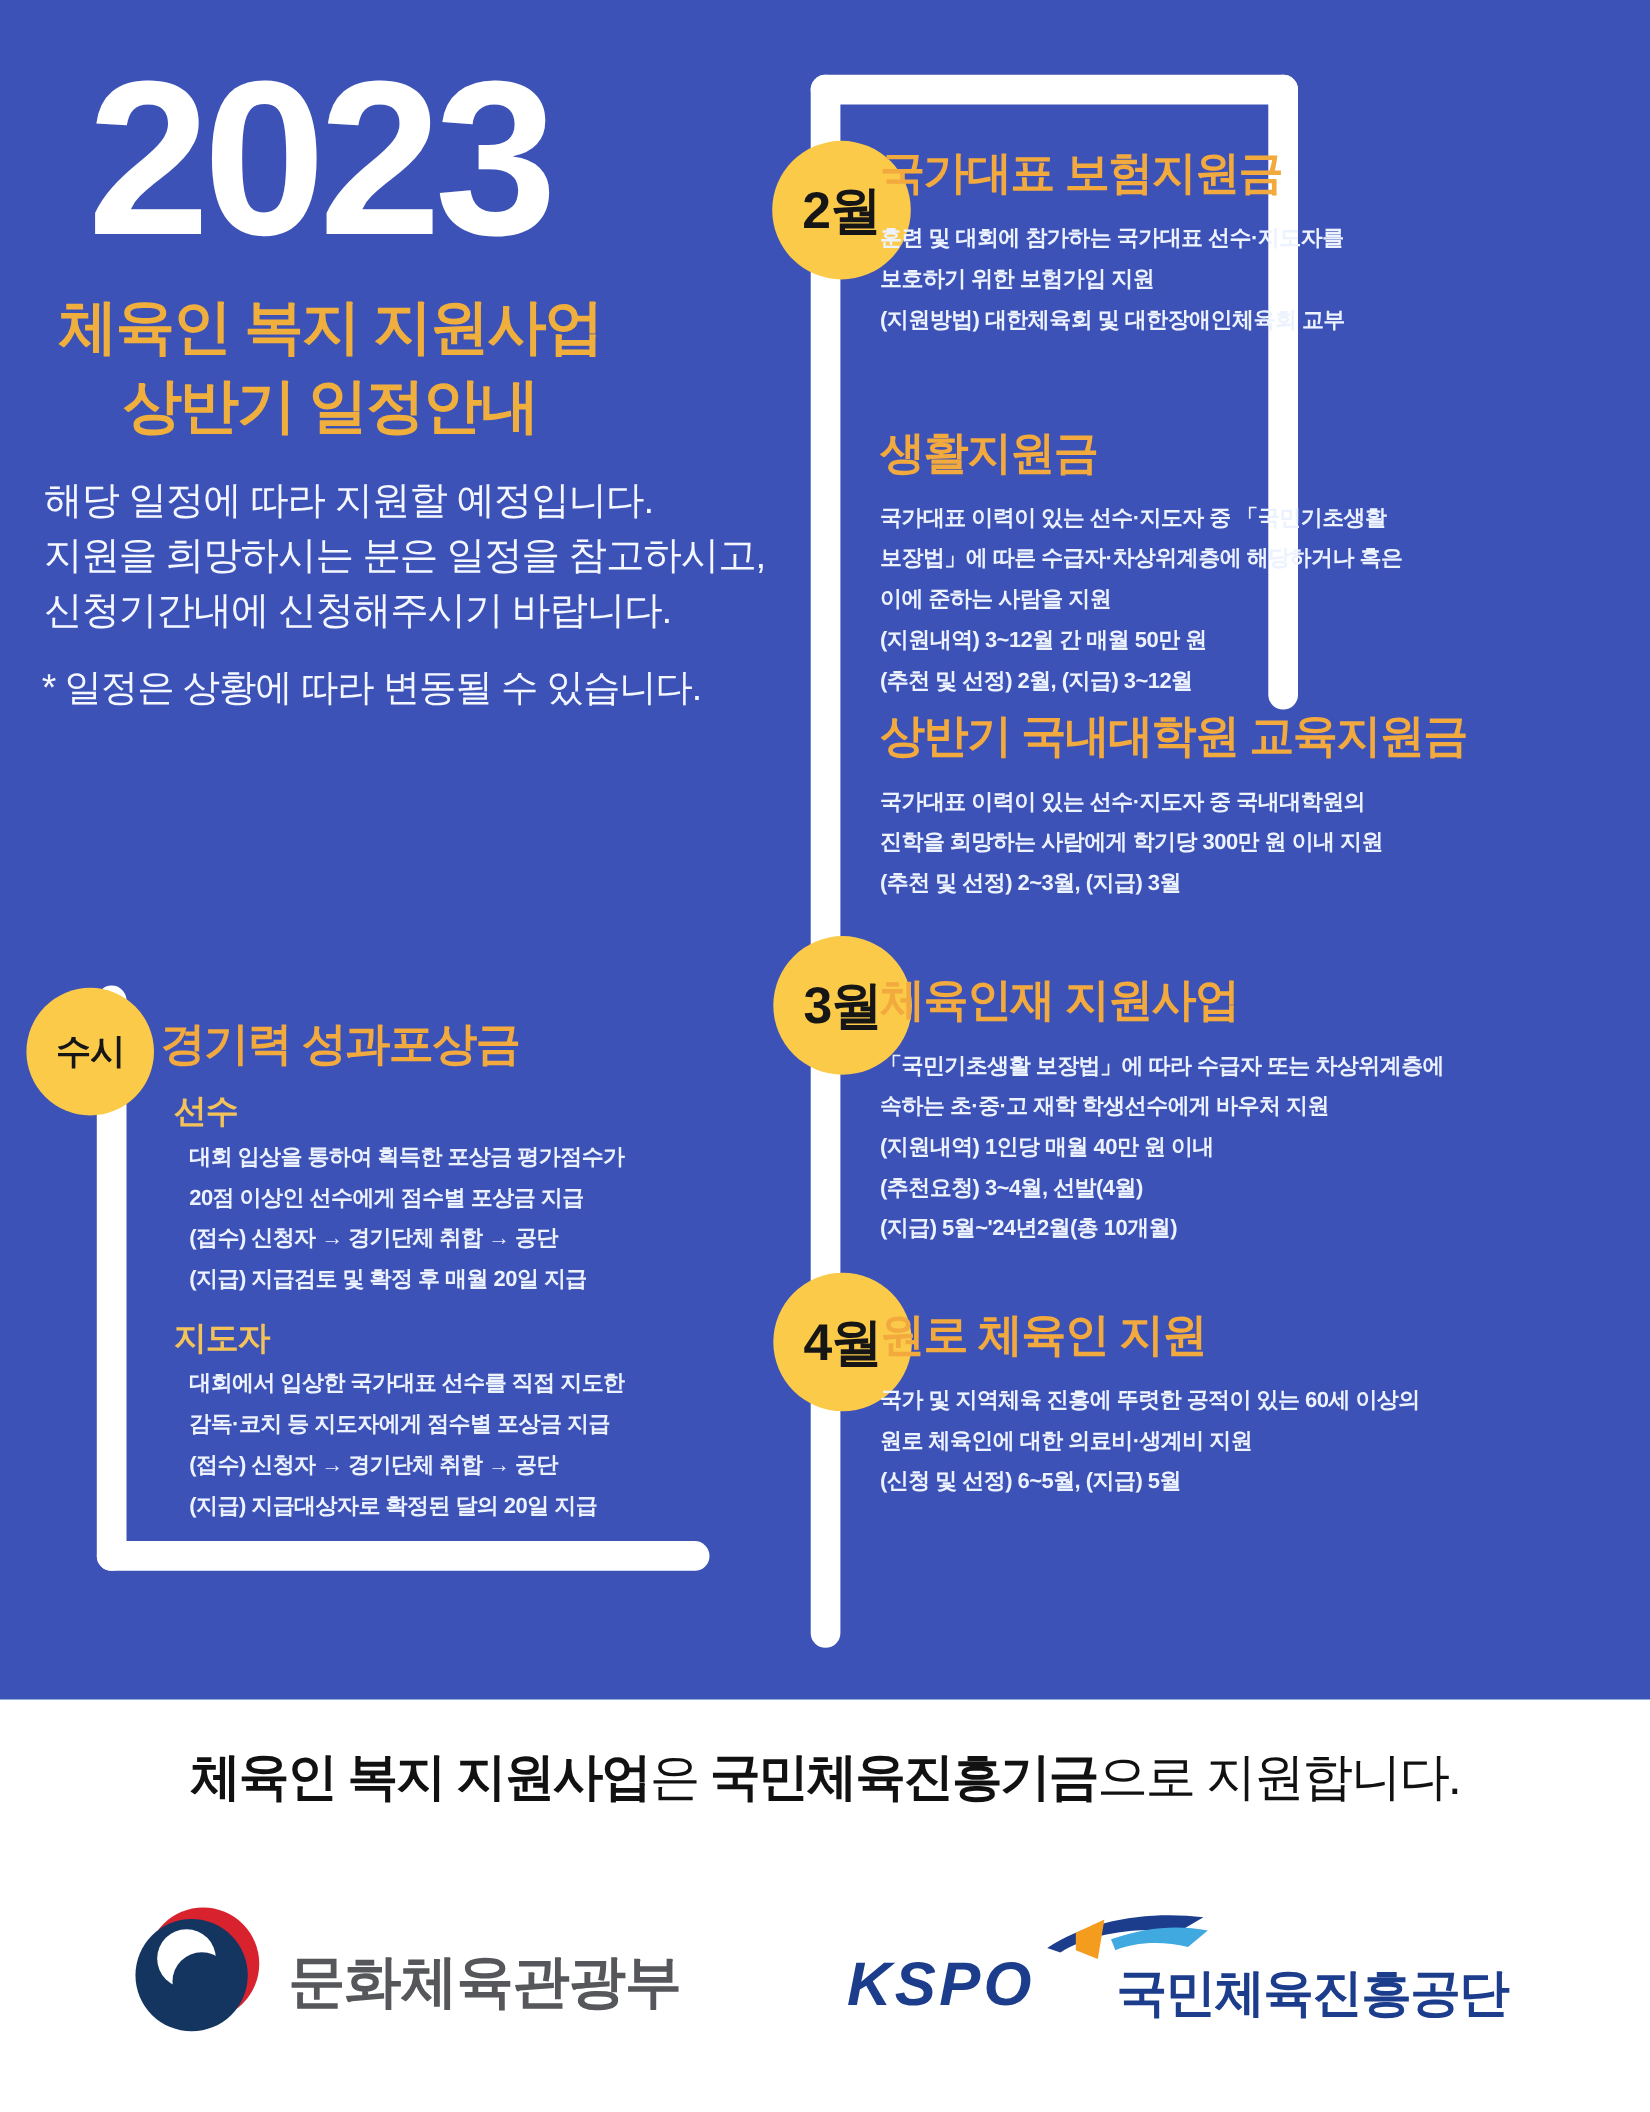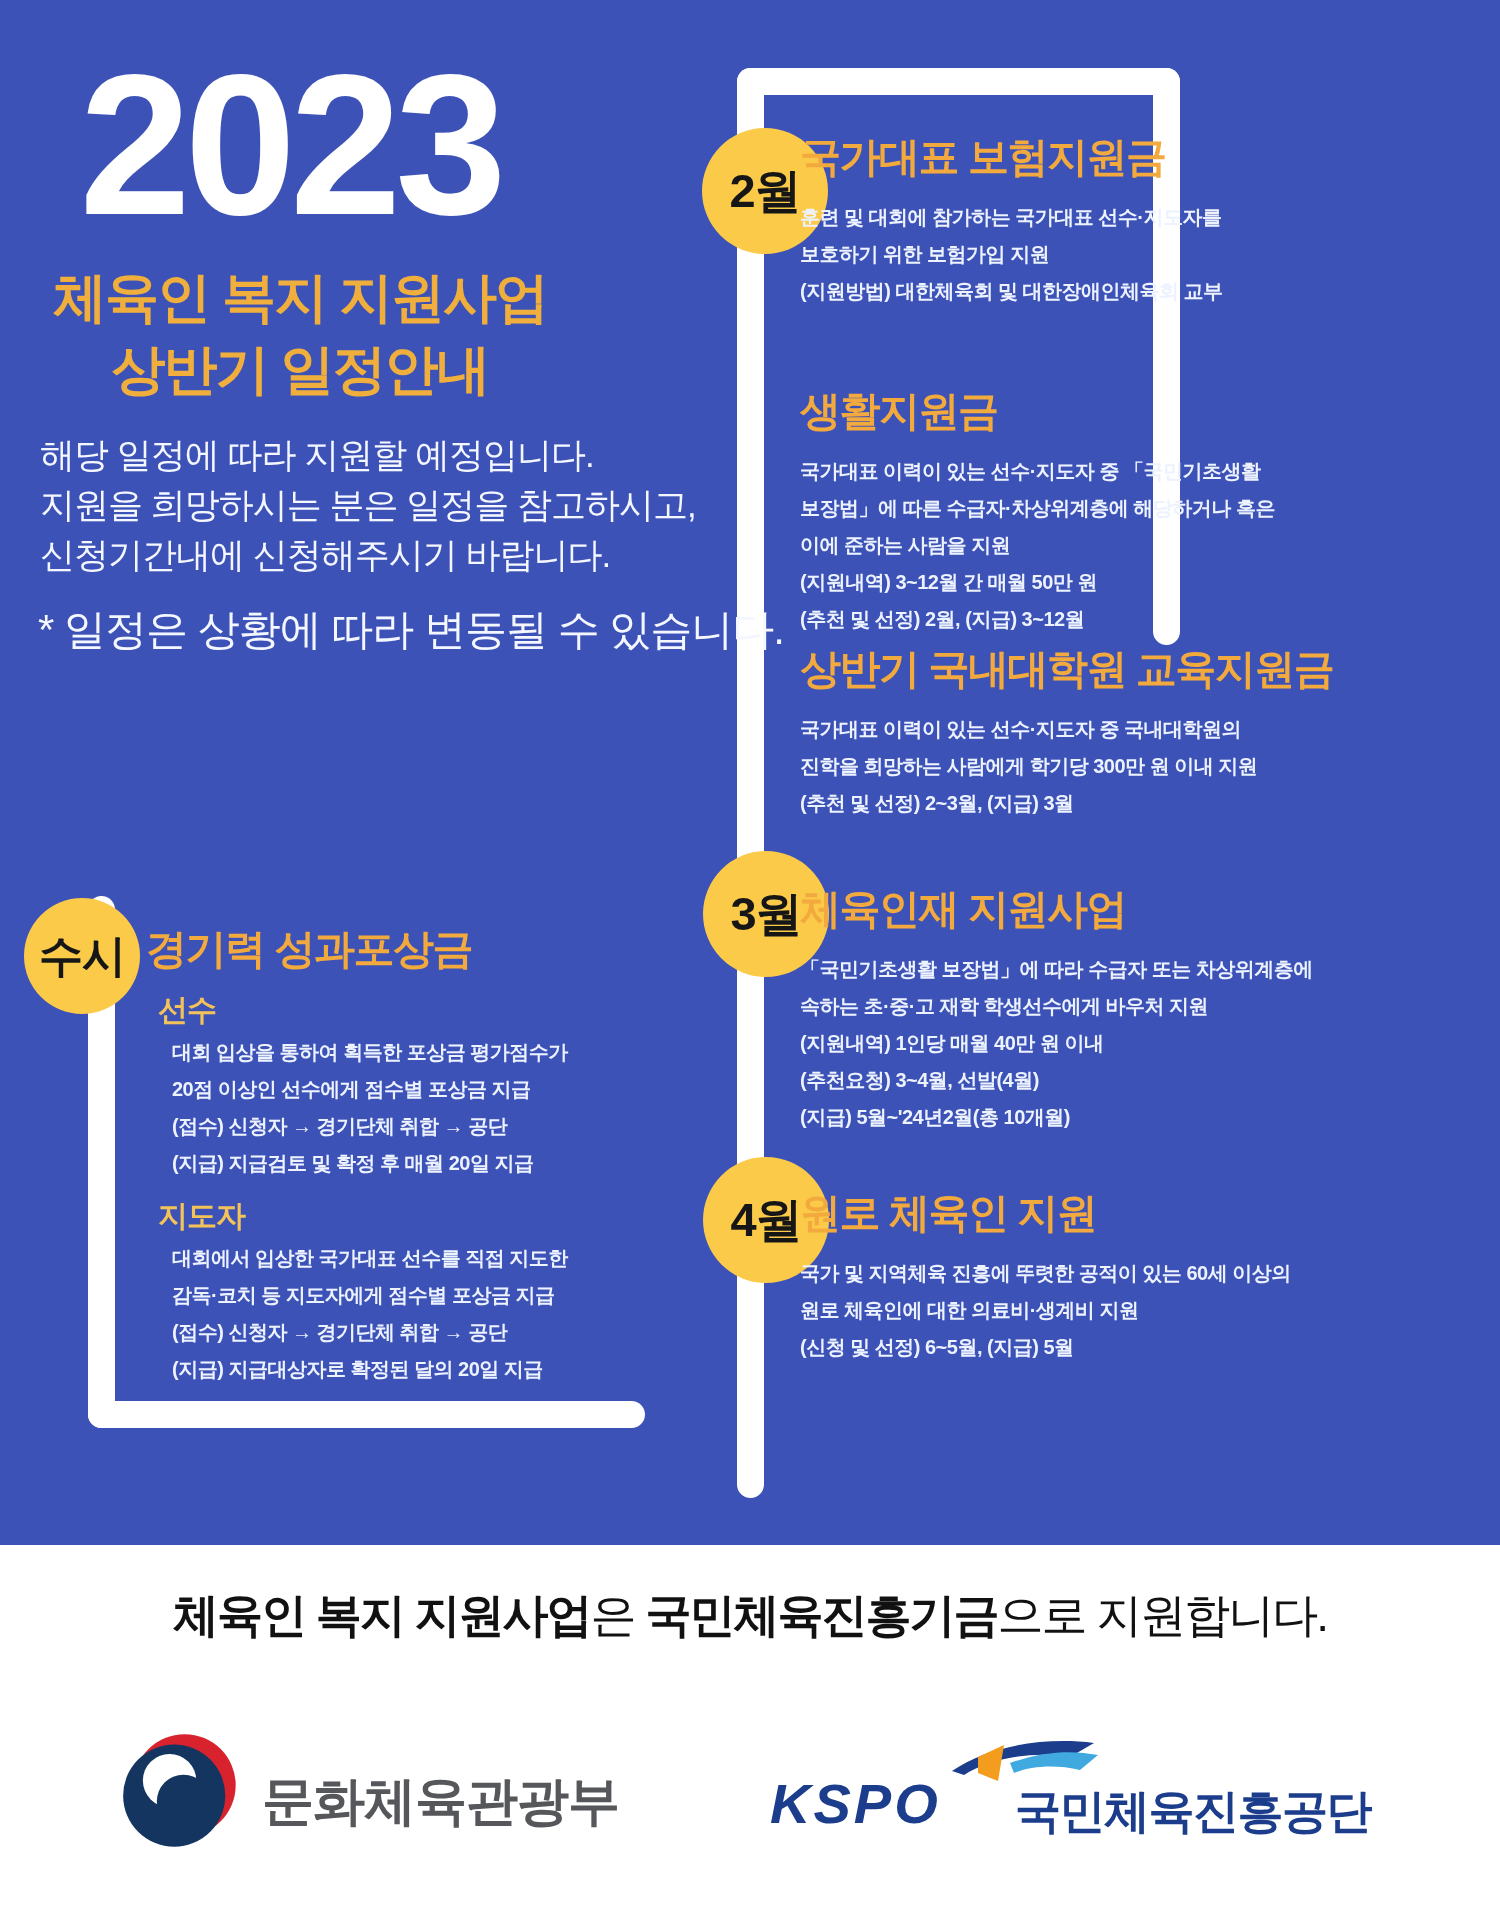--- a/index.html
+++ b/index.html
@@ -9,26 +9,26 @@
   
   .bar{position:absolute;background:#FFFFFF;border-radius:14px;}
   .bar-top{left:737px;top:68px;width:443px;height:27px;}
   .bar-right{left:1153px;top:68px;width:27px;height:577px;}
   .bar-timeline{left:737px;top:68px;width:27px;height:1430px;}
   .bar-left{left:88px;top:896px;width:27px;height:532px;}
   .bar-bottom{left:88px;top:1401px;width:557px;height:27px;}
   
   .badge{position:absolute;background:#FBCA49;border-radius:50%;display:flex;align-items:center;justify-content:center;color:#161616;font-weight:700;letter-spacing:-1px;}
   .badge-month{width:126px;height:126px;font-size:47px;}
-  .badge-anytime{left:24px;top:898px;width:116px;height:116px;font-size:44px;}
+  .badge-anytime{left:24px;top:898px;width:116px;height:116px;font-size:32px;}
   
   .year{position:absolute;left:0;top:40px;width:580px;text-align:center;color:#FFFFFF;font-size:200px;font-weight:700;line-height:1.05;letter-spacing:-6px;}
   .subtitle{position:absolute;left:0;top:262px;width:600px;text-align:center;color:#F0AF3D;font-size:54px;font-weight:700;line-height:1.33;letter-spacing:-2px;}
   .intro{position:absolute;left:40px;top:430px;color:#F4F7FF;font-size:35px;line-height:50px;letter-spacing:-1px;}
-  .note{position:absolute;left:38px;top:602px;color:#F4F7FF;font-size:42px;letter-spacing:-1px;}
+  .note{position:absolute;left:38px;top:602px;color:#F4F7FF;font-size:34px;letter-spacing:-1px;}
   
   .prog{position:absolute;}
   .prog-title{color:#F2A93D;font-size:41px;font-weight:700;letter-spacing:-1.5px;margin:0 0 14px 0;}
   .prog-line{color:#EDF2FF;font-size:20px;line-height:37px;letter-spacing:-0.5px;font-weight:bold;}
   .sub-label{position:absolute;color:#F3C35A;font-size:30px;font-weight:700;letter-spacing:-1px;}
   .anytime-title{position:absolute;left:146px;top:922px;color:#F2A93D;font-size:41px;font-weight:700;letter-spacing:-1.5px;}
   .sub-body{position:absolute;color:#EDF2FF;font-size:26px;line-height:36px;letter-spacing:-0.5px;}
   
   .footer{position:absolute;left:0;top:1545px;width:1500px;height:375px;background:#FFFFFF;}
   .footer-msg{position:absolute;left:0;top:40px;width:1500px;text-align:center;color:#111111;font-size:46px;letter-spacing:-2px;}

